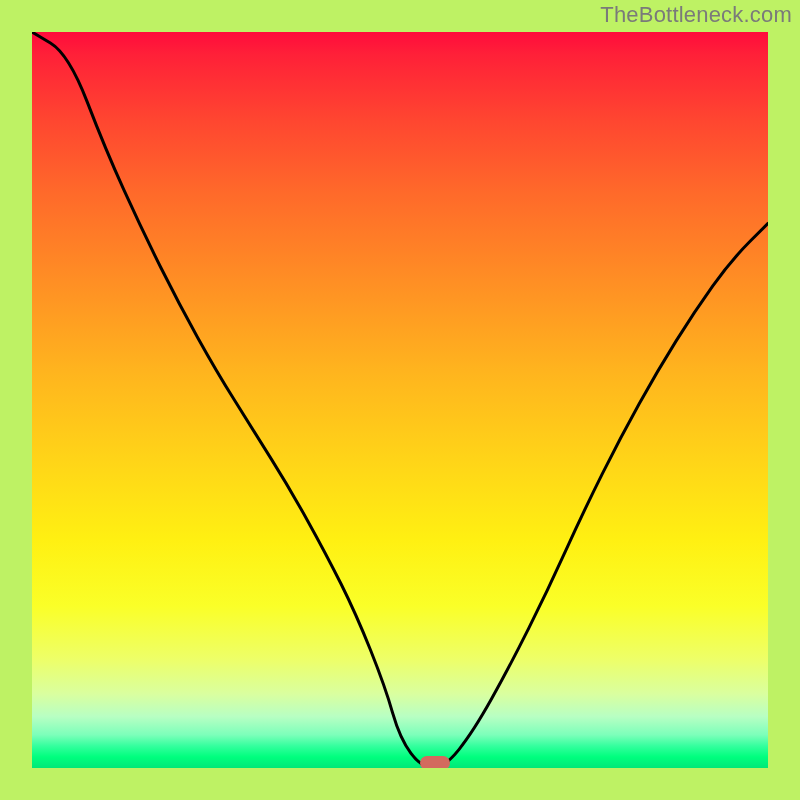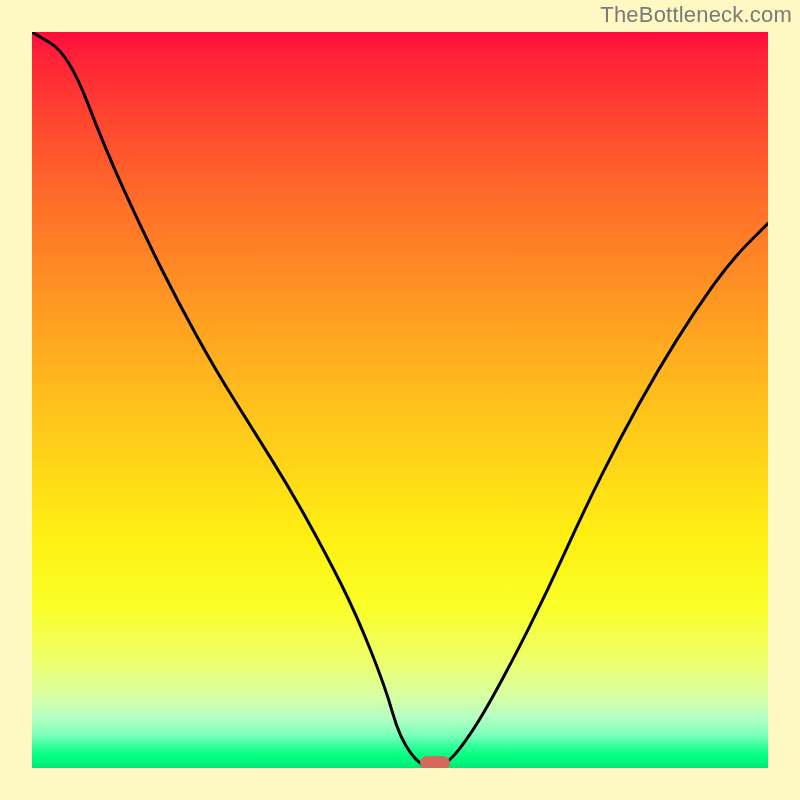--- a/index.html
+++ b/index.html
@@ -7,21 +7,21 @@
     padding: 0;
     width: 800px;
     height: 800px;
     background: #000;
     overflow: hidden;
   }
   .stage {
     position: relative;
     width: 800px;
     height: 800px;
-    background: #fef9c3;
+    background: #bef264;
   }
   .plot {
     position: absolute;
     left: 32px;
     top: 32px;
     width: 736px;
     height: 736px;
     overflow: hidden;
   }
   .gradient {

